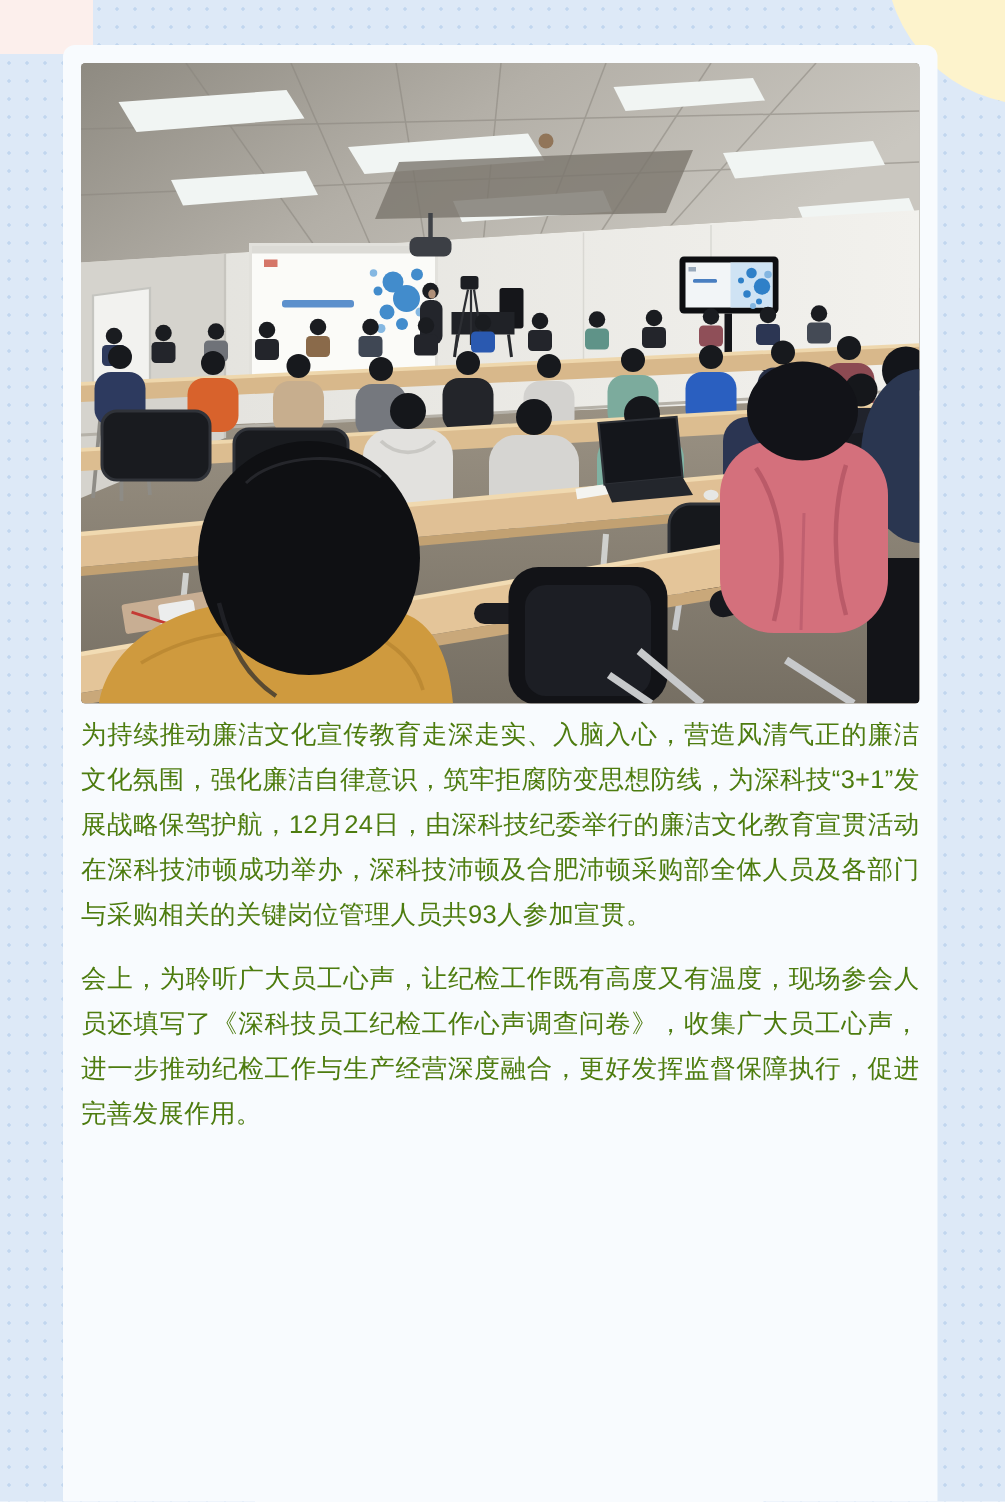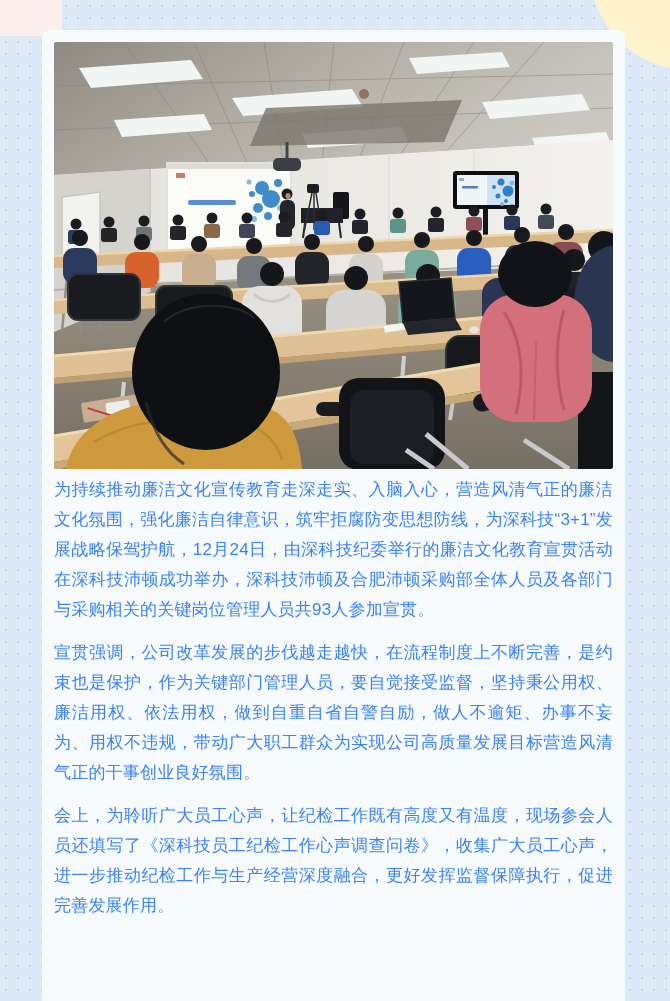--- a/index.html
+++ b/index.html
@@ -13,21 +13,21 @@
   .deco-pink{position:absolute;left:0;top:0;width:62px;height:36px;background:#fcefec;}
   .deco-yellow{position:absolute;right:-120px;top:-130px;width:200px;height:200px;border-radius:50%;background:#fdf3cc;}
   .card{
     position:absolute;left:42px;top:30px;width:583px;min-height:971px;
     background:#f8fbfe;border-radius:8px 8px 0 0;
     padding:12px 12px 0;box-sizing:border-box;
   }
   .photo{margin:0 0 6px;width:559px;height:427px;border-radius:3px;overflow:hidden;background:#958d7f;}
   .photo svg{display:block;}
   .card p{
-    margin:0 0 13px;font-size:17px;line-height:30px;color:#3b82f6;
+    margin:0 0 13px;font-size:17px;line-height:30px;color:#4d7c0f;
     text-align:justify;letter-spacing:0.2px;
   }
 </style>
 </head>
 <body>
 
 <div class="deco-pink"></div>
 <div class="deco-yellow"></div>
 
 <main class="card">
@@ -310,16 +310,15 @@
         <path d="M 450,270 C 470,300 470,340 462,372" stroke="#ba5a68" stroke-width="3" fill="none"></path>
         <path d="M 510,268 C 500,300 502,340 510,368" stroke="#ba5a68" stroke-width="3" fill="none"></path>
         <line x1="482" y1="300" x2="480" y2="378" stroke="#c06070" stroke-width="2"></line>
         <ellipse cx="481" cy="232" rx="37" ry="33" fill="#121318"></ellipse>
         <line x1="470" y1="398" x2="515" y2="427" stroke="#c7c9cb" stroke-width="5"></line>
       </g>
     </svg>
   </figure>
 
   <p>为持续推动廉洁文化宣传教育走深走实、入脑入心，营造风清气正的廉洁文化氛围，强化廉洁自律意识，筑牢拒腐防变思想防线，为深科技“3+1”发展战略保驾护航，12月24日，由深科技纪委举行的廉洁文化教育宣贯活动在深科技沛顿成功举办，深科技沛顿及合肥沛顿采购部全体人员及各部门与采购相关的关键岗位管理人员共93人参加宣贯。</p>
-  <p>宣贯强调，公司改革发展的步伐越走越快，在流程制度上不断完善，是约束也是保护，作为关键部门管理人员，要自觉接受监督，坚持秉公用权、廉洁用权、依法用权，做到自重自省自警自励，做人不逾矩、办事不妄为、用权不违规，带动广大职工群众为实现公司高质量发展目标营造风清气正的干事创业良好氛围。</p>
   <p>会上，为聆听广大员工心声，让纪检工作既有高度又有温度，现场参会人员还填写了《深科技员工纪检工作心声调查问卷》，收集广大员工心声，进一步推动纪检工作与生产经营深度融合，更好发挥监督保障执行，促进完善发展作用。</p>
 
 </main>
 
 </body></html>

